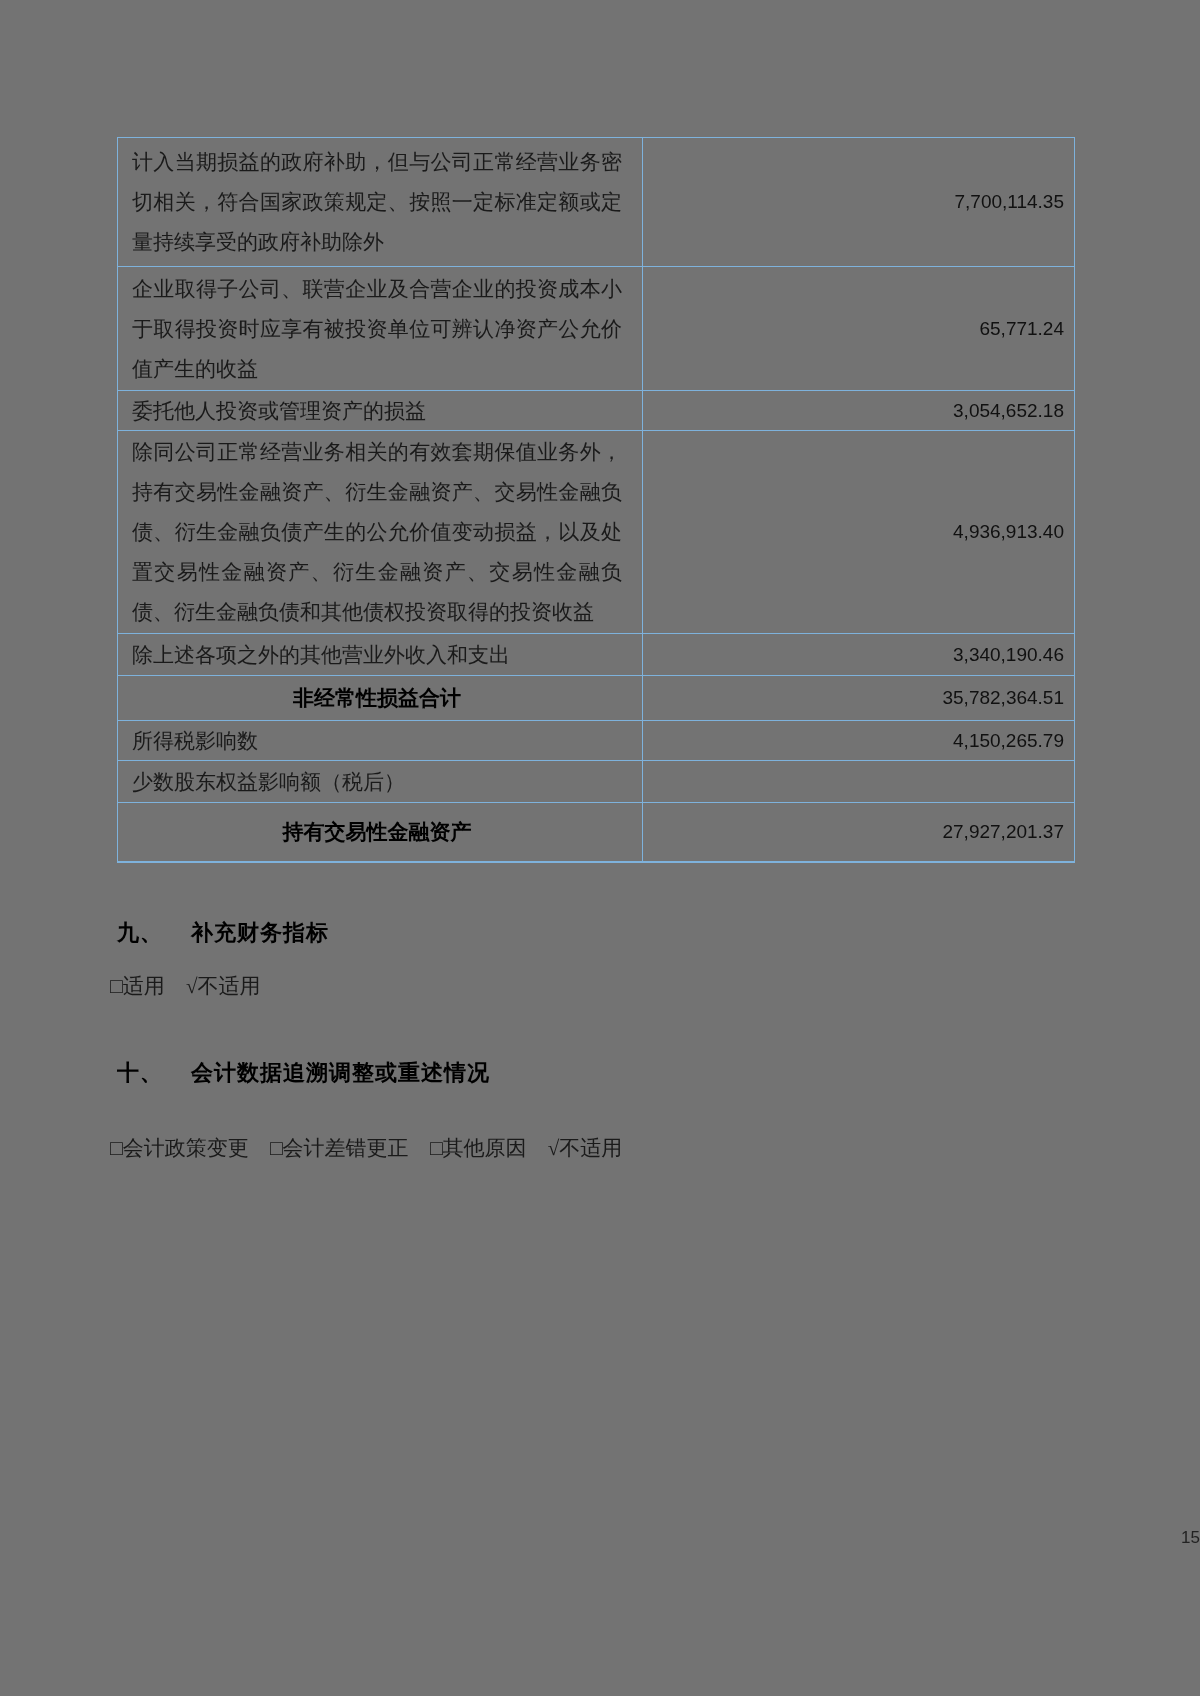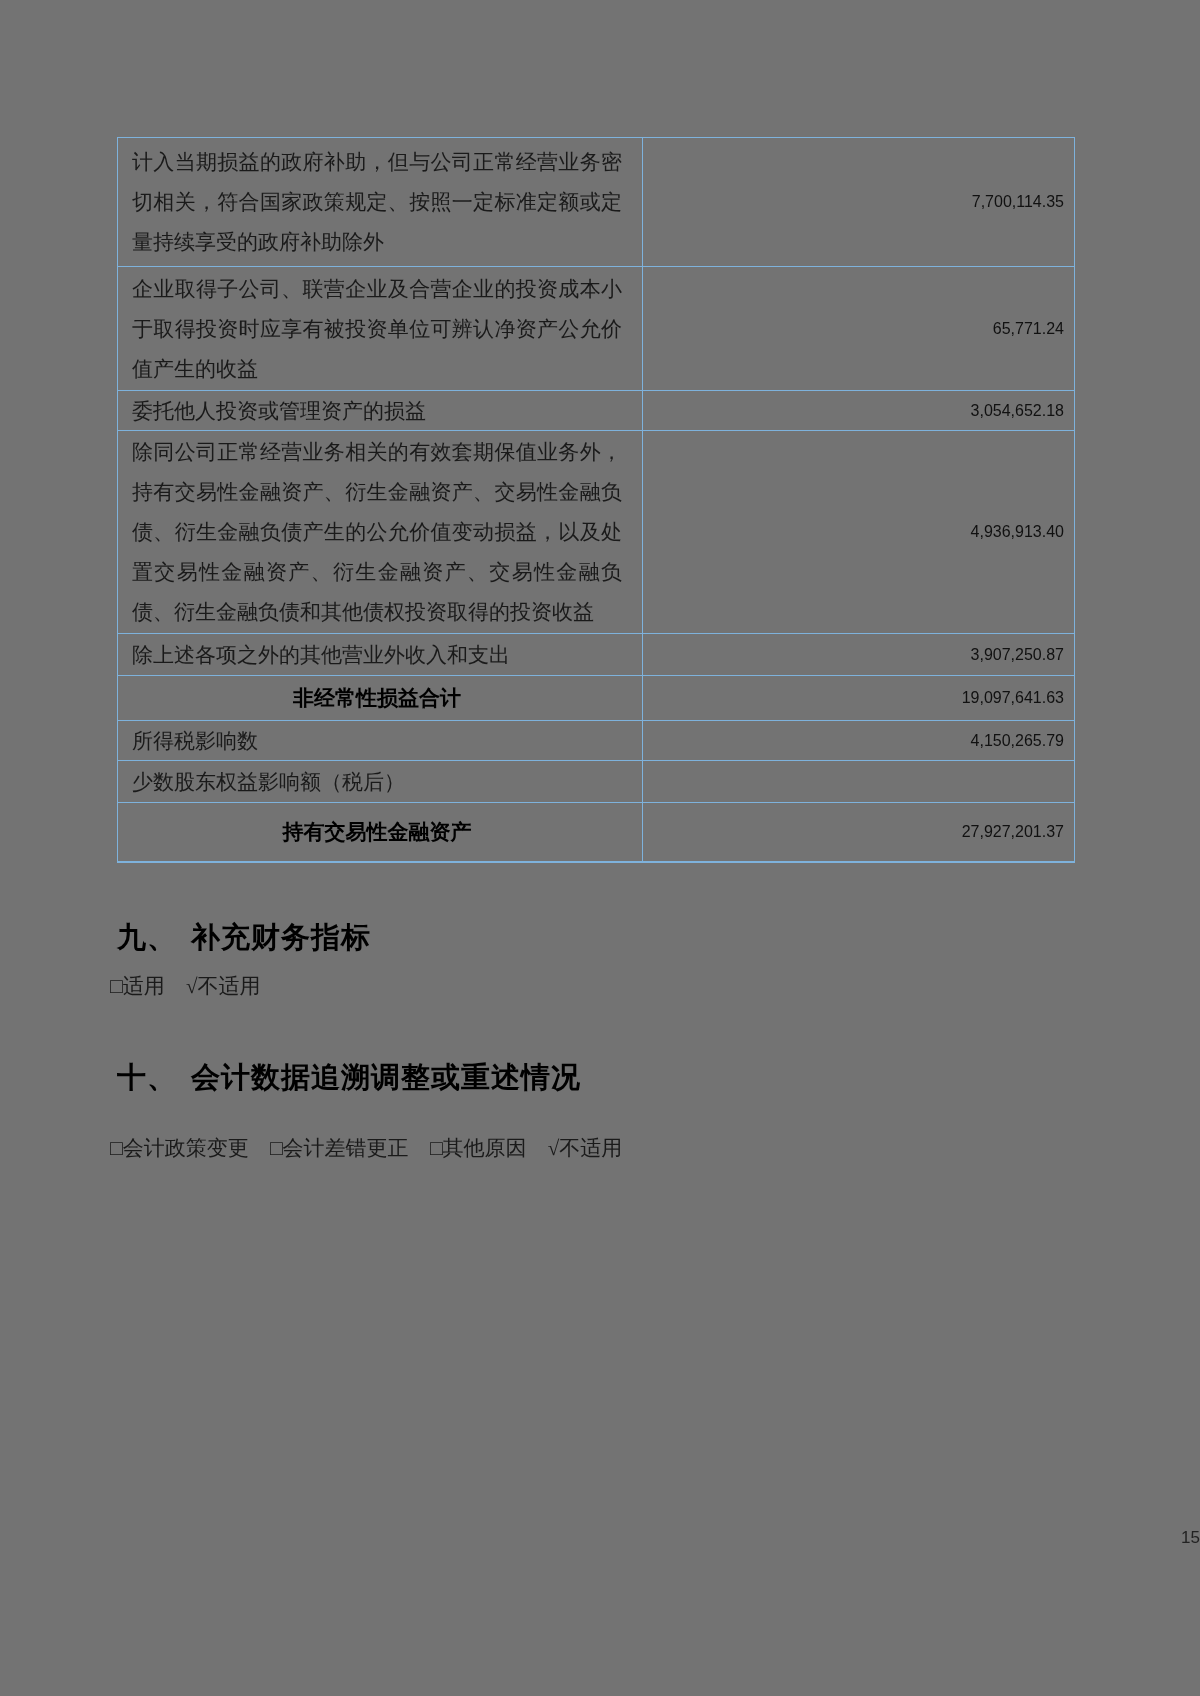--- a/index.html
+++ b/index.html
@@ -37,21 +37,21 @@
     line-height: 40px;
     text-align: justify;
   }
   .cell.value {
     flex: 1;
     display: flex;
     align-items: center;
     justify-content: flex-end;
     padding-right: 10px;
     font-family: "Liberation Sans", sans-serif;
-    font-size: 16px;
+    font-size: 19px;
     color: #111;
   }
   .r1 { height: 129px; }
   .r2 { height: 124px; }
   .r3 { height: 40px; }
   .r4 { height: 203px; }
   .r5 { height: 42px; }
   .r6 { height: 45px; }
   .r7 { height: 40px; gap: 40px; }
   .r8 { height: 42px; }
@@ -64,21 +64,21 @@
     font-size: 21px;
     color: #000;
   }
 
   
   .sec-heading {
     position: absolute;
     left: 117px;
     font-family: "Liberation Sans", sans-serif;
     font-weight: bold;
-    font-size: 29px;
+    font-size: 22px;
     color: #000;
     letter-spacing: 1px;
   }
   .sec-heading .sec-num { display: inline-block; width: 74px; }
   #sec9  { top: 918px; }
   #sec10 { top: 1058px; }
 
   .opts {
     position: absolute;
     left: 110px;
@@ -124,26 +124,26 @@
       <div class="cell value">3,054,652.18</div>
     </div>
 
     <div class="trow r4">
       <div class="cell label">除同公司正常经营业务相关的有效套期保值业务外，持有交易性金融资产、衍生金融资产、交易性金融负债、衍生金融负债产生的公允价值变动损益，以及处置交易性金融资产、衍生金融资产、交易性金融负债、衍生金融负债和其他债权投资取得的投资收益</div>
       <div class="cell value">4,936,913.40</div>
     </div>
 
     <div class="trow r5">
       <div class="cell label">除上述各项之外的其他营业外收入和支出</div>
-      <div class="cell value">3,907,250.87</div>
+      <div class="cell value">3,340,190.46</div>
     </div>
 
     <div class="trow r6 total">
       <div class="cell label">非经常性损益合计</div>
-      <div class="cell value">19,097,641.63</div>
+      <div class="cell value">35,782,364.51</div>
     </div>
 
     <div class="trow r7">
       <div class="cell label">所得税影响数</div>
       <div class="cell value">4,150,265.79</div>
     </div>
 
     <div class="trow r8">
       <div class="cell label">少数股东权益影响额（税后）</div>
       <div class="cell value"></div>

